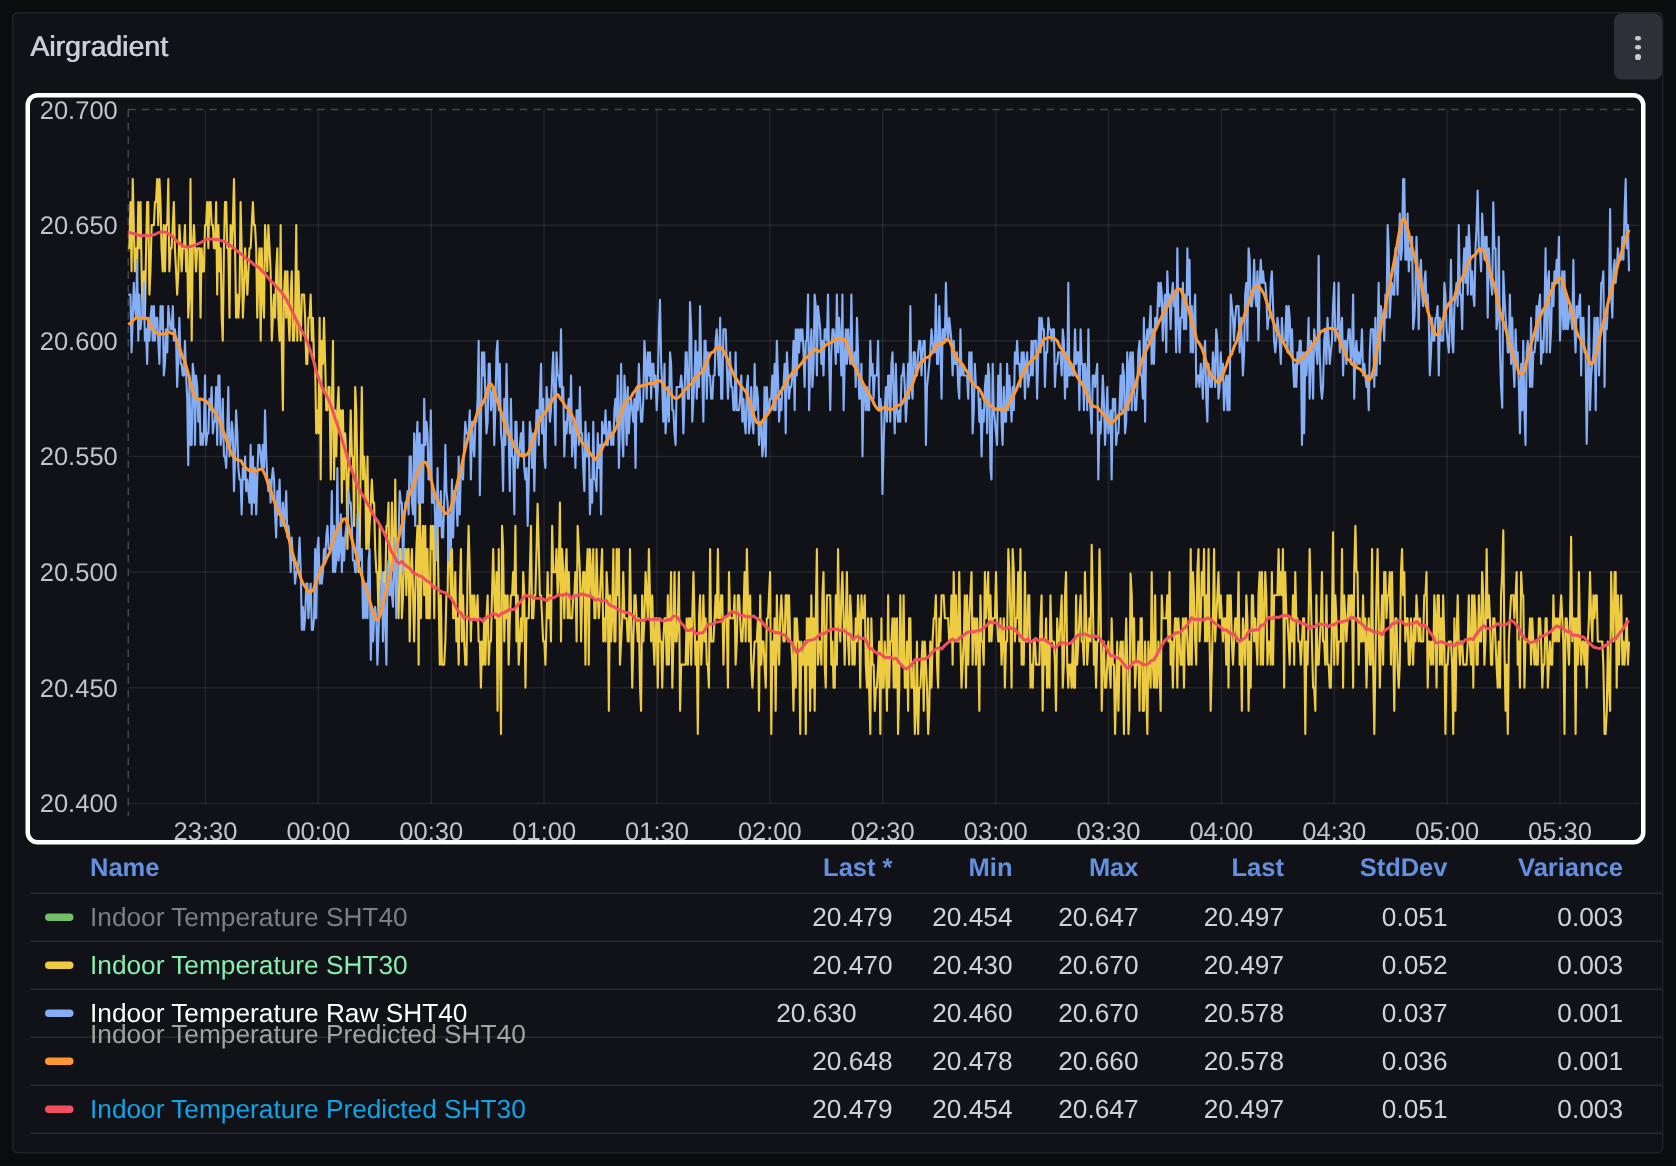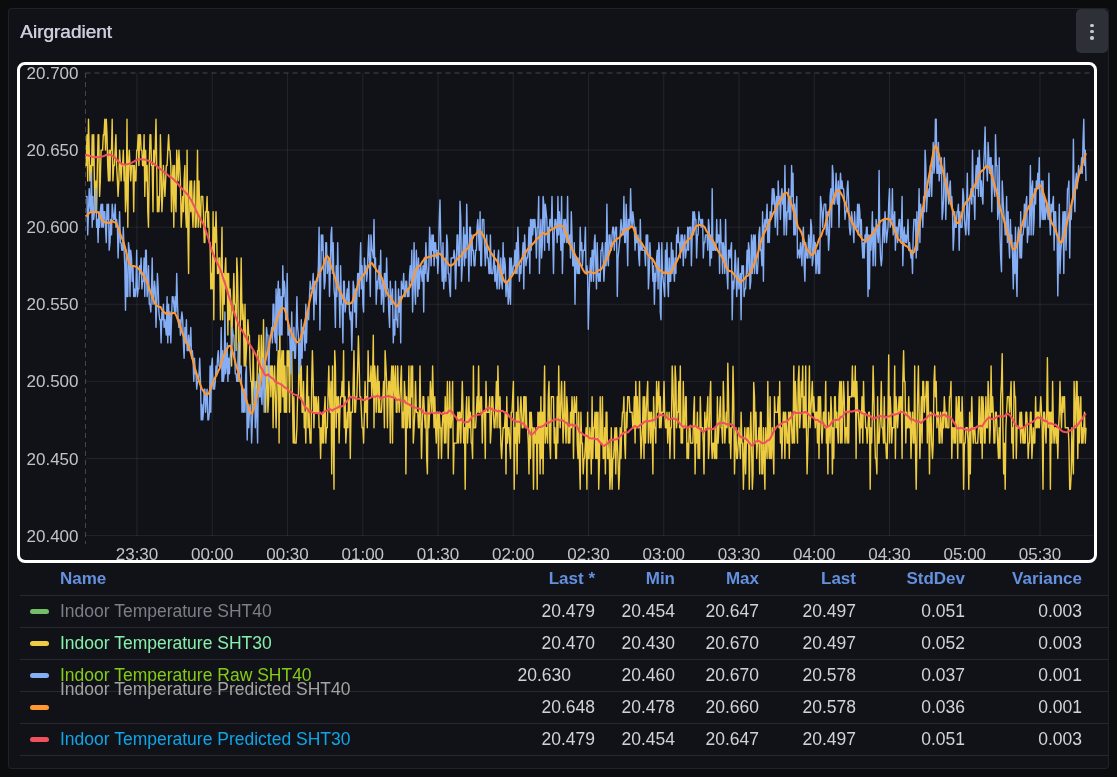--- a/index.html
+++ b/index.html
@@ -94,21 +94,21 @@
 <div class="lv" style="left:962px;top:601px;width:120px">0.003</div>
 <div class="sw" style="left:30px;top:640.5px;background:#EDCC42"></div>
 <div class="ln" style="left:60px;top:633px;color:#86efac">Indoor Temperature SHT30</div>
 <div class="lv" style="left:475px;top:633px;width:120px">20.470</div>
 <div class="lv" style="left:555px;top:633px;width:120px">20.430</div>
 <div class="lv" style="left:639px;top:633px;width:120px">20.670</div>
 <div class="lv" style="left:736px;top:633px;width:120px">20.497</div>
 <div class="lv" style="left:845px;top:633px;width:120px">0.052</div>
 <div class="lv" style="left:962px;top:633px;width:120px">0.003</div>
 <div class="sw" style="left:30px;top:672.5px;background:#86AEF4"></div>
-<div class="ln" style="left:60px;top:665px;color:#84cc16">Indoor Temperature Raw SHT40</div>
+<div class="ln" style="left:60px;top:665px;color:#ffffff">Indoor Temperature Raw SHT40</div>
 <div class="lv" style="left:451px;top:665px;width:120px">20.630</div>
 <div class="lv" style="left:555px;top:665px;width:120px">20.460</div>
 <div class="lv" style="left:639px;top:665px;width:120px">20.670</div>
 <div class="lv" style="left:736px;top:665px;width:120px">20.578</div>
 <div class="lv" style="left:845px;top:665px;width:120px">0.037</div>
 <div class="lv" style="left:962px;top:665px;width:120px">0.001</div>
 <div class="sw" style="left:30px;top:704.5px;background:#FF9830"></div>
 <div class="ln" style="left:60px;top:679px;color:#a3a3a3">Indoor Temperature Predicted SHT40</div>
 <div class="lv" style="left:475px;top:697px;width:120px">20.648</div>
 <div class="lv" style="left:555px;top:697px;width:120px">20.478</div>

